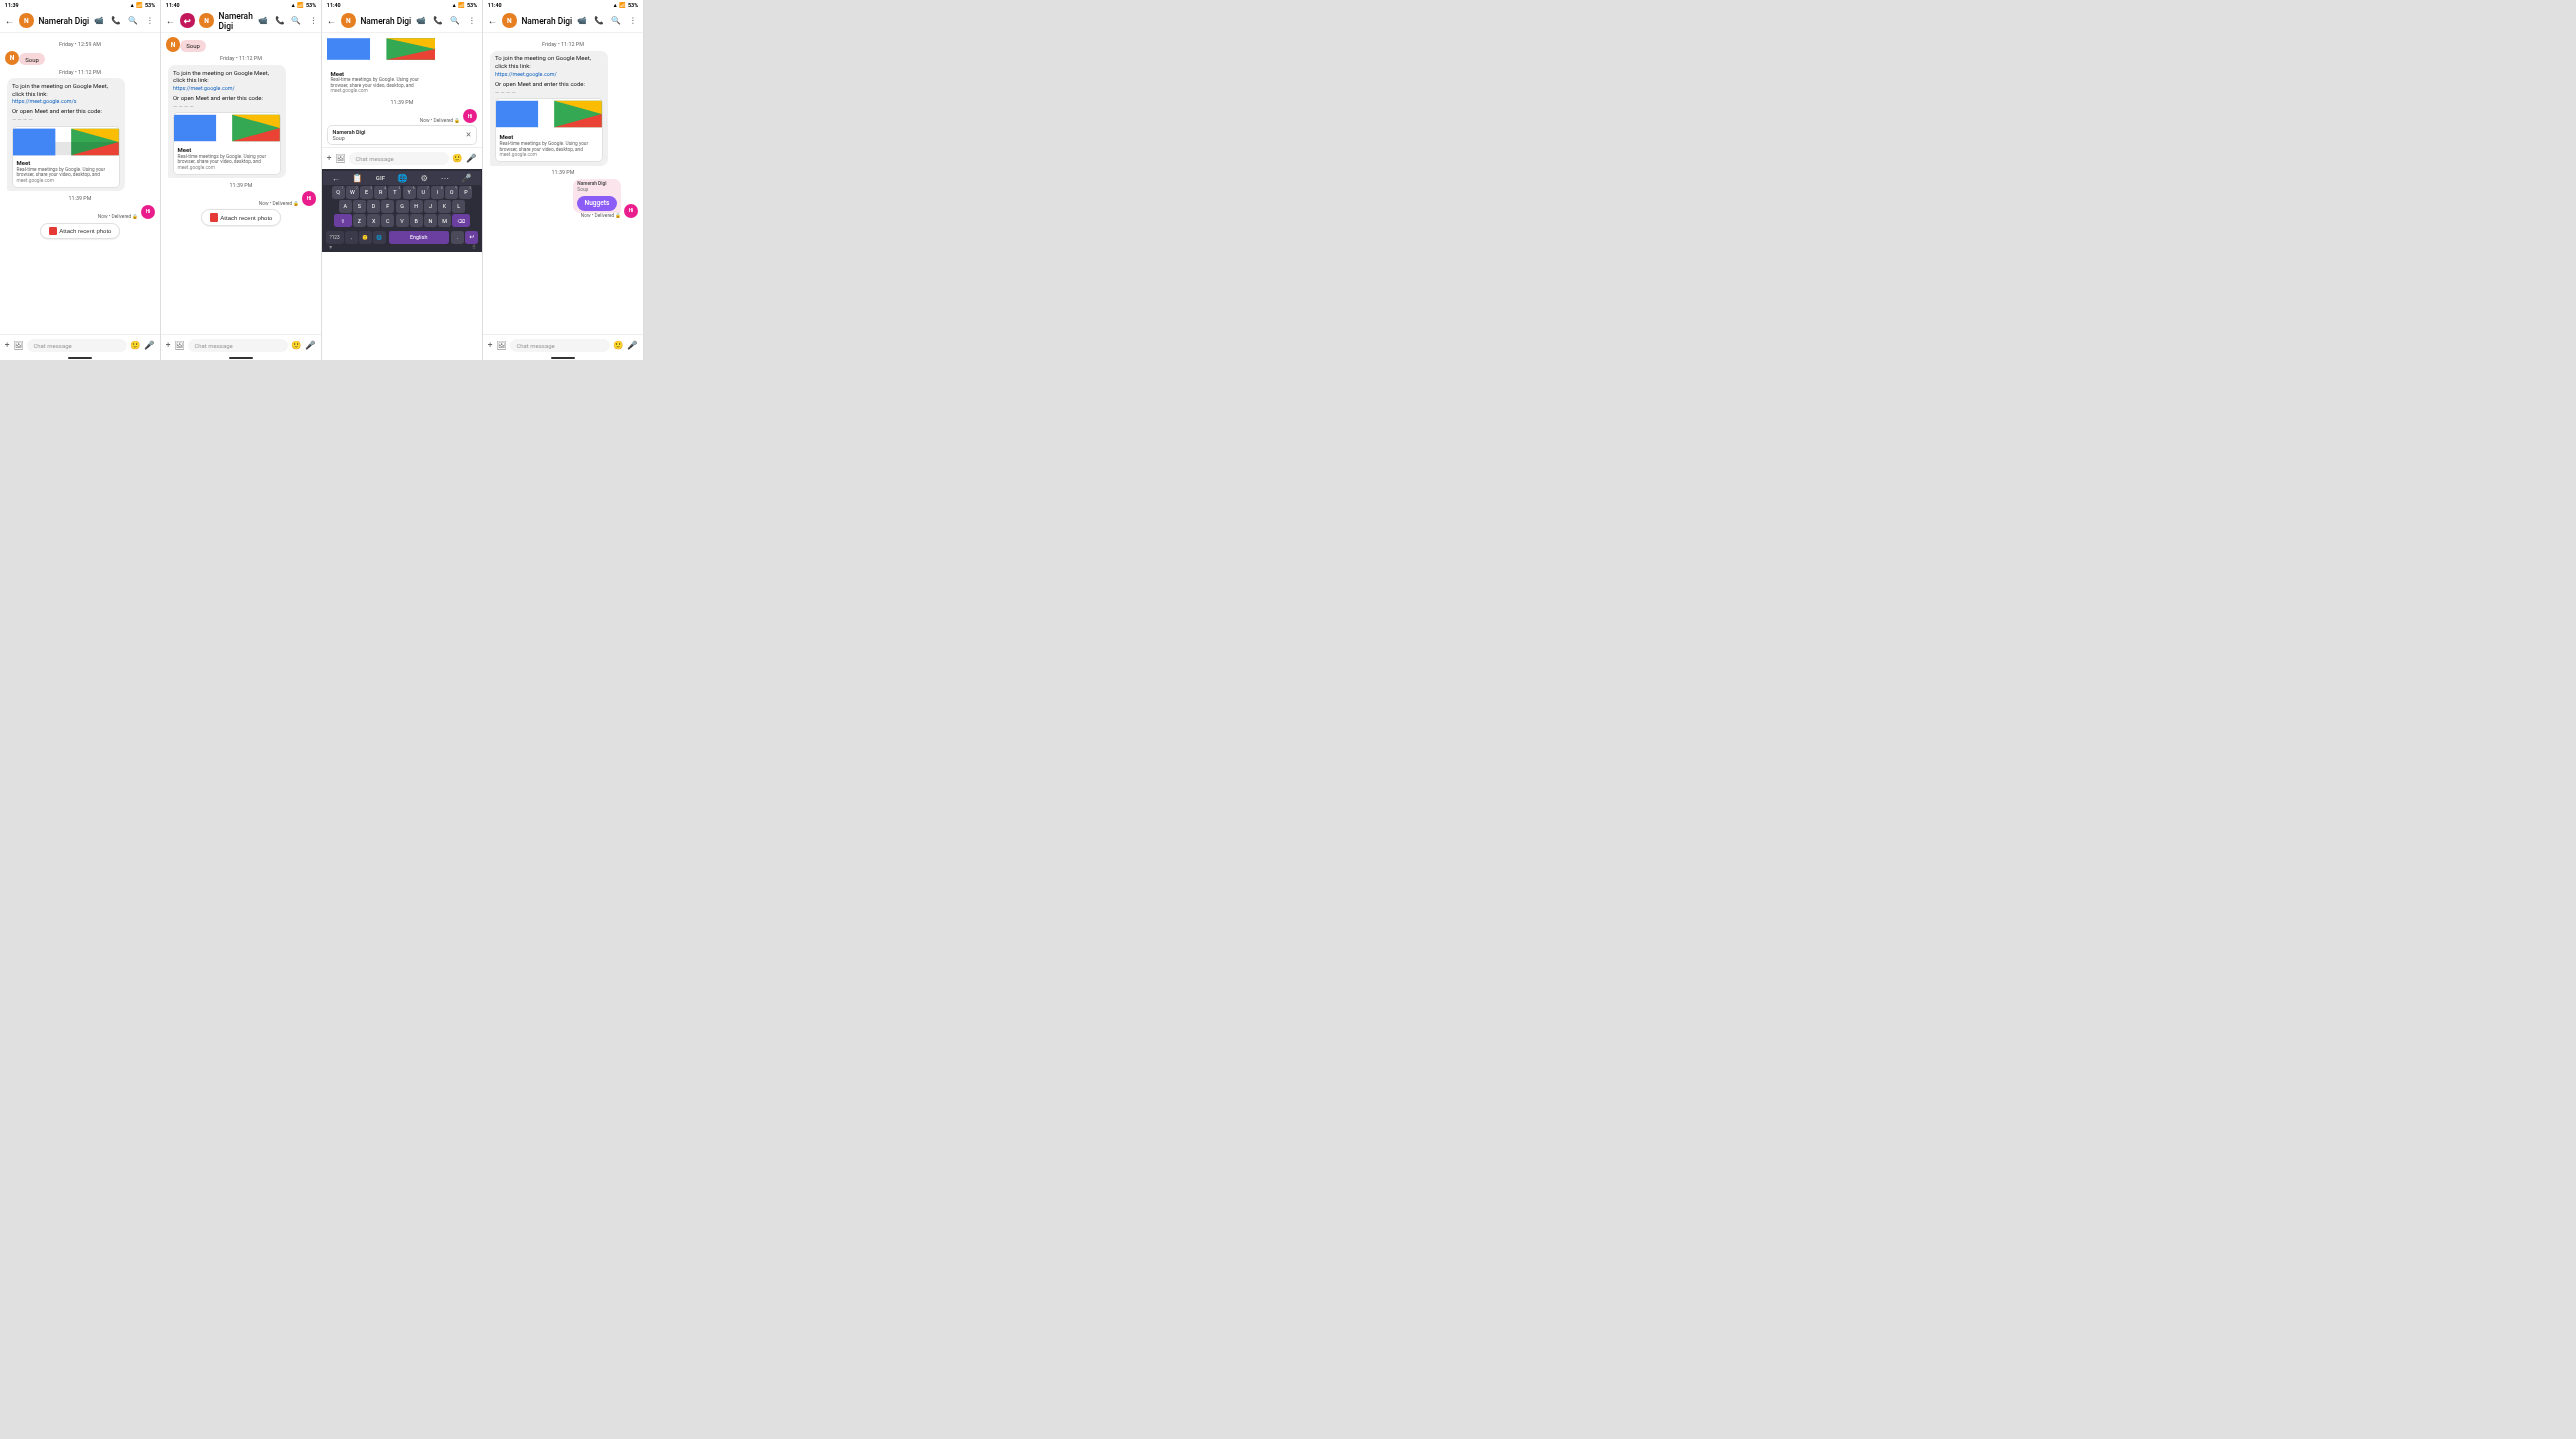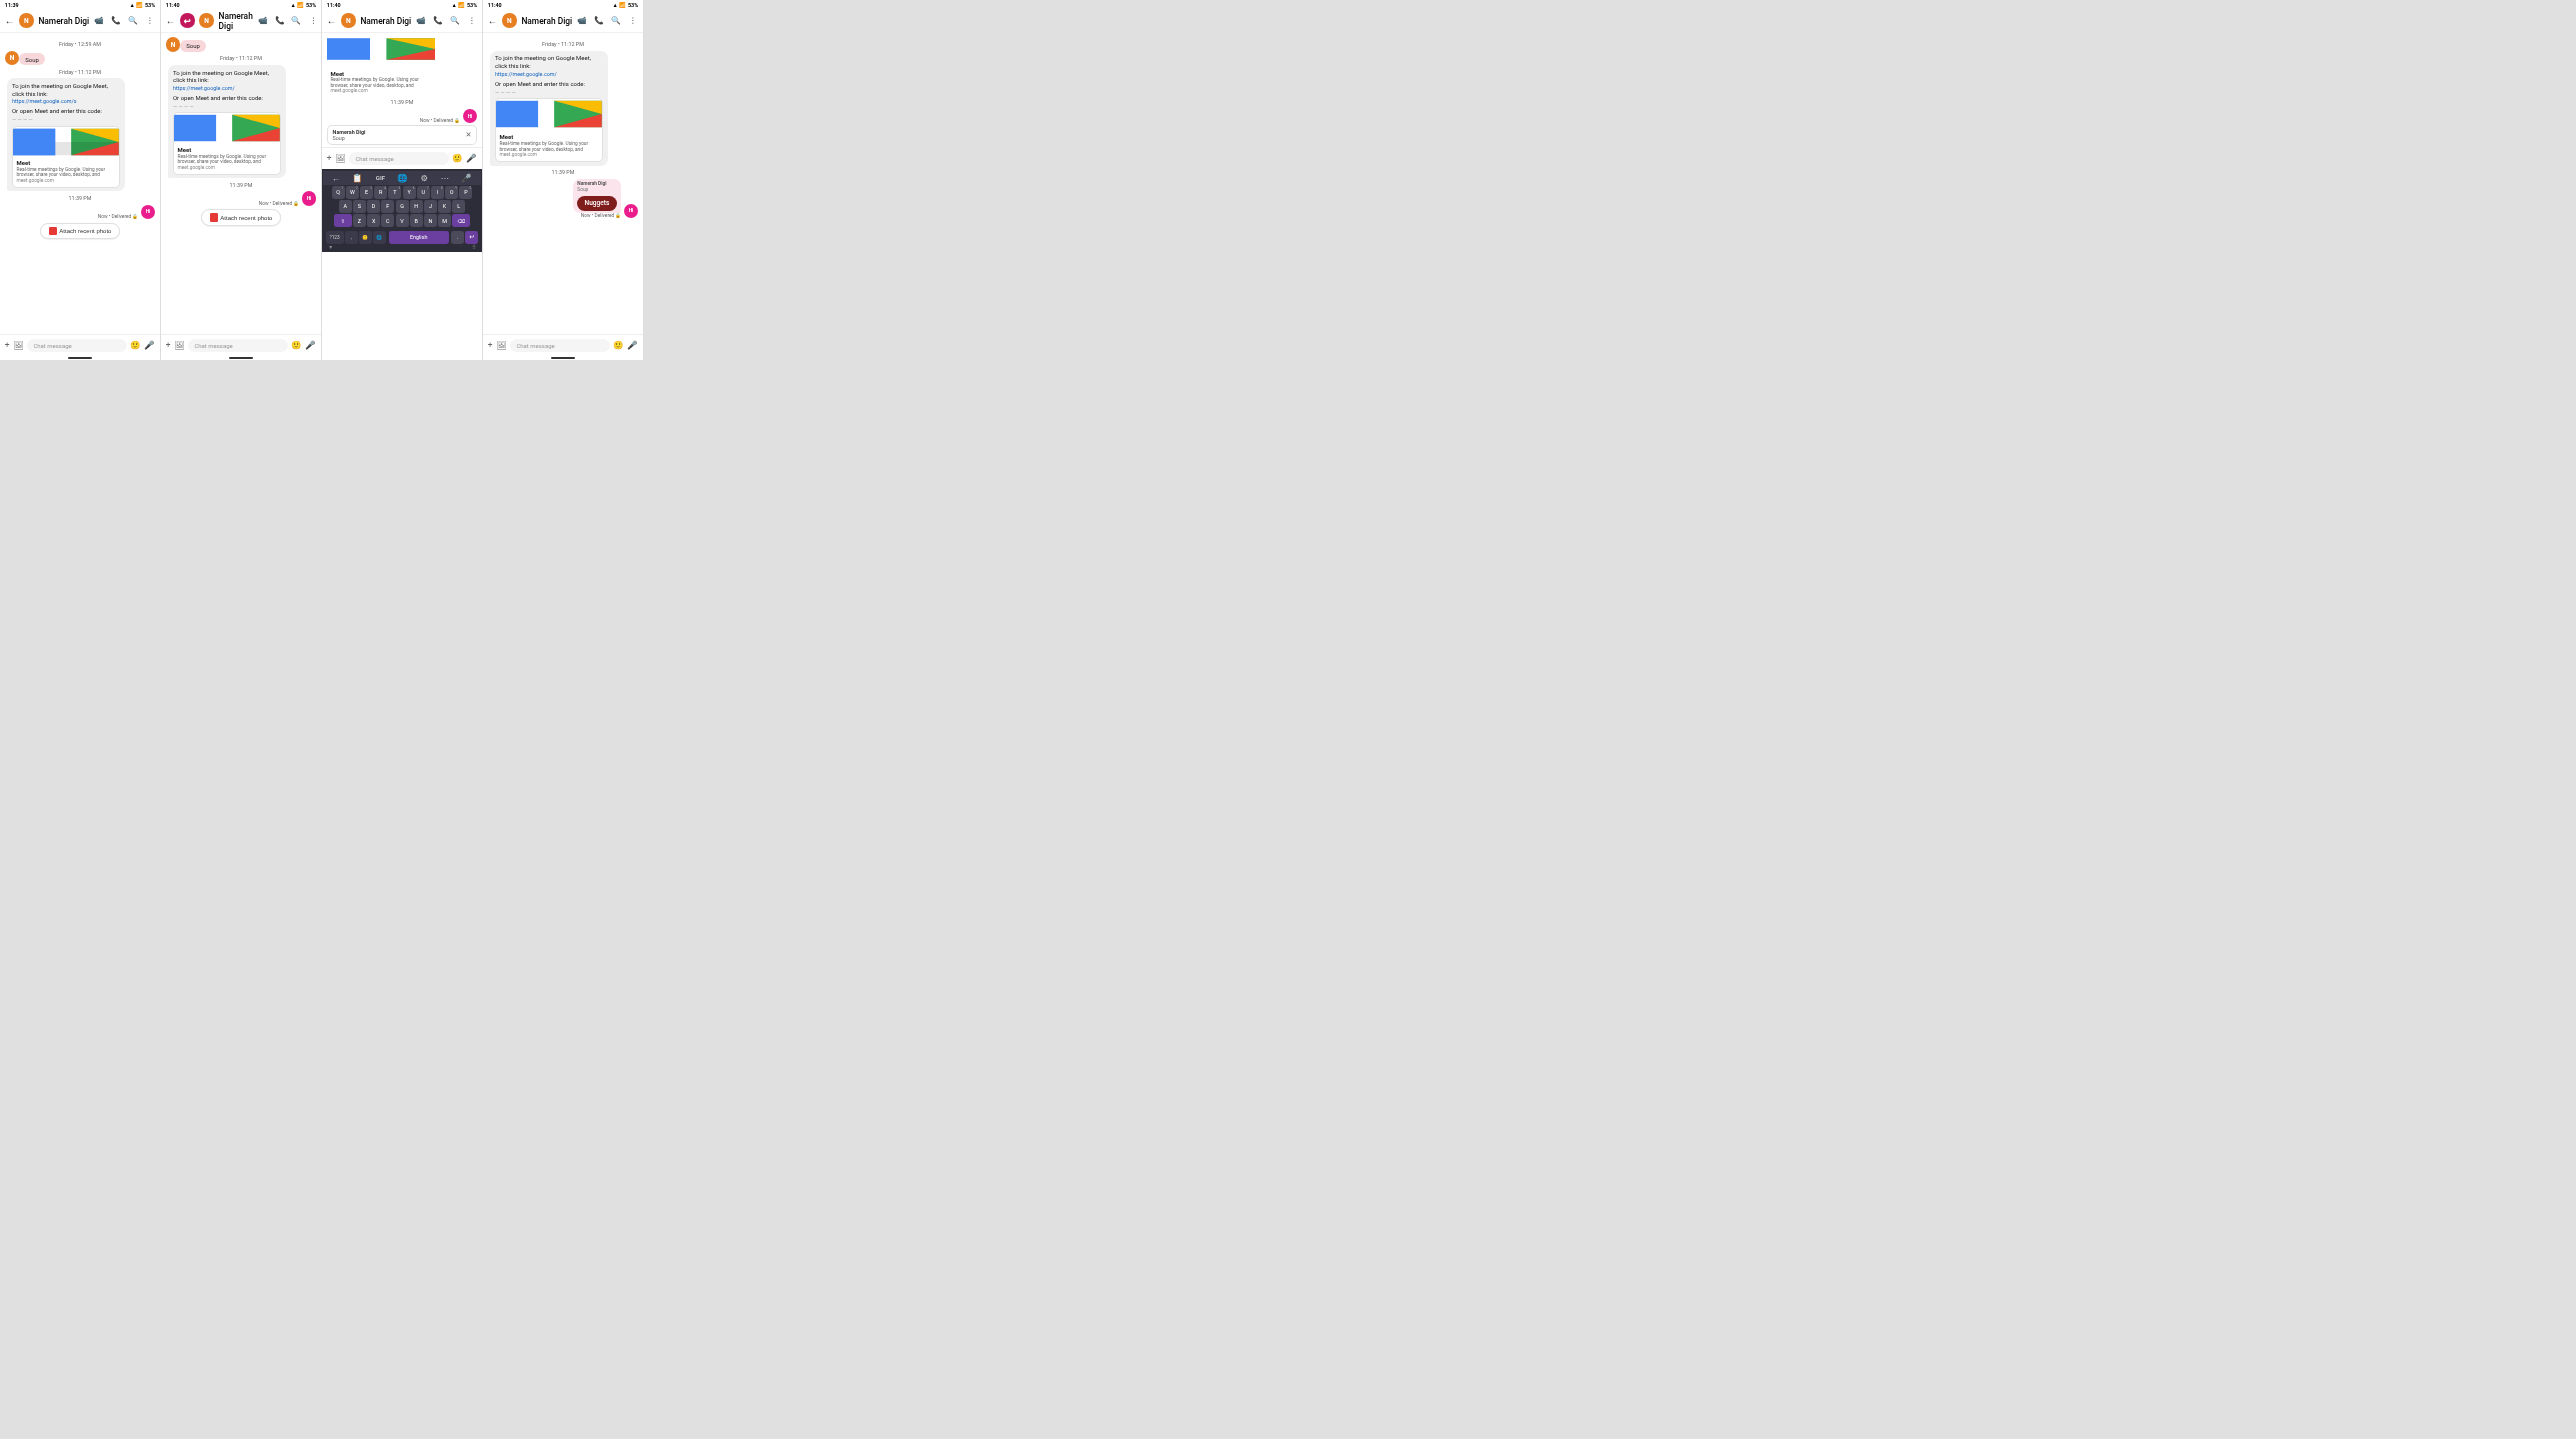--- a/index.html
+++ b/index.html
@@ -338,21 +338,21 @@
     .kb-nav-bar {
       background: #2d2d3a;
       height: 4.8px;
       display: flex;
       justify-content: space-between;
       align-items: center;
       padding: 0 4.8px;
     }
     
     .sent-bubble-nuggets {
-      background: #7f1d1d;
+      background: #8b5cf6;
       color: #fff;
       border-radius: 9.6px;
       padding: 3px 7.2px;
       font-size: 6.6px;
       font-weight: 500;
     }
   </style>
 </head>
 <body>
 

